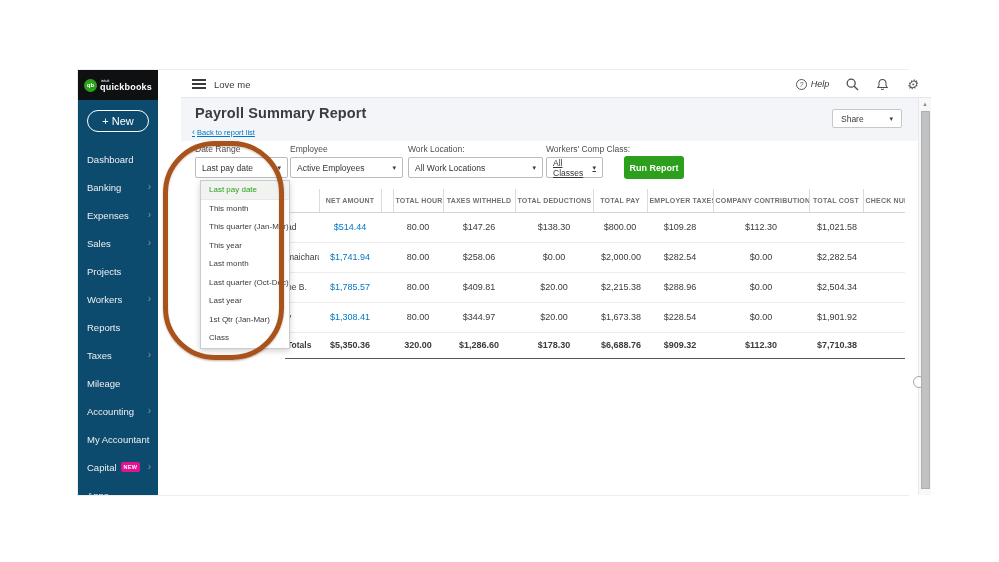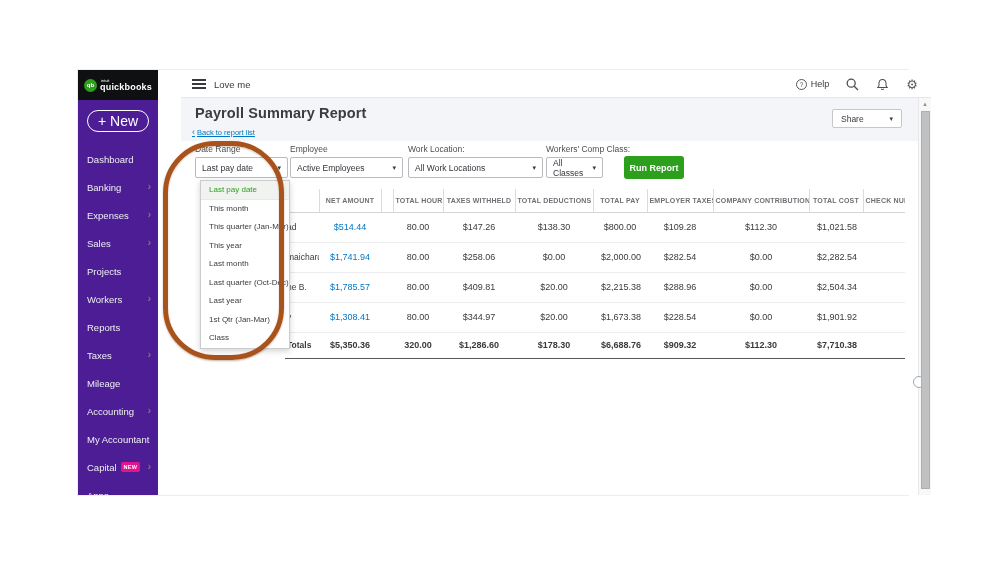--- a/index.html
+++ b/index.html
@@ -4,46 +4,46 @@
 <title>Payroll Summary Report</title>
 <style>
   * { margin:0; padding:0; box-sizing:border-box; }
   body { background:#fff; font-family:"Liberation Sans", sans-serif; }
   .canvas { position:relative; width:999px; height:562px; background:#fff; overflow:hidden; }
 
   .app { position:absolute; left:78px; top:70px; width:830px; height:425px; background:#fff;
          box-shadow:0 0 0 1px #ededed; }
 
   
-  .sidebar { position:absolute; left:0; top:0; width:80px; height:425px; background:#4c1d95; overflow:hidden; }
+  .sidebar { position:absolute; left:0; top:0; width:80px; height:425px; background:#0c4a6e; overflow:hidden; }
   .logo { height:30px; background:#0e1012; display:flex; align-items:center; justify-content:center; gap:3px; }
   .logo-mark { width:13px; height:13px; border-radius:50%; background:#2ca01c; color:#fff; font-size:6px;
                font-weight:bold; display:flex; align-items:center; justify-content:center; }
   .logo-text { display:flex; flex-direction:column; line-height:1; }
   .logo-sub { font-size:4px; color:#fff; margin-left:1px; }
   .logo-main { font-size:9px; color:#fff; font-weight:bold; letter-spacing:.2px; }
   .new-btn { position:absolute; left:9px; top:40px; width:62px; height:22px; border-radius:11px;
-             border:1.5px solid #fff; background:transparent; color:#fff; font-size:14px;
+             border:1.5px solid #fff; background:transparent; color:#fff; font-size:11px;
              display:flex; align-items:center; justify-content:center; cursor:pointer; }
   .nav { position:absolute; top:75px; left:0; right:0; }
   .nav-item { height:28px; display:flex; align-items:center; padding:0 7px 0 9px; cursor:pointer; }
   .nav-label { color:#eff0f1; font-size:9.5px; }
   .nav-chev { margin-left:auto; color:#8e9296; font-size:10px; line-height:1; }
   .badge-new { background:#e3128d; color:#fff; font-size:5.5px; font-weight:bold; padding:2px 3px;
                border-radius:2px; margin-left:4px; letter-spacing:.3px; }
 
   
   .main { position:absolute; left:80px; top:0; width:750px; height:425px; background:#fff;margin-left:23px; }
 
   .topbar { position:absolute; top:0; left:0; right:0; height:28px; background:#fff;
             border-bottom:1px solid #e4e6e8; }
   .hamburger { position:absolute; left:11px; top:9px; width:14px; cursor:pointer; }
   .hamburger i { display:block; height:1.6px; background:#393a3d; margin-bottom:2.6px; }
   .company { position:absolute; left:33px; top:9px; font-size:9.5px; color:#393a3d; }
-  .topbar-right { position:absolute; right:13px; top:0; height:28px; display:flex; align-items:center; gap:17px; }
+  .topbar-right { position:absolute; right:13px; top:0; height:28px; display:flex; align-items:center; gap:17px;font-style:italic; }
   .tb-help { display:flex; align-items:center; gap:4px; cursor:pointer; }
   .help-circle { width:11px; height:11px; border:1px solid #55565b; border-radius:50%; color:#55565b;
                  font-size:7px; display:flex; align-items:center; justify-content:center; }
   .help-text { font-size:9px; color:#393a3d; }
   .tb-icon { display:flex; align-items:center; cursor:pointer; }
   .gear-glyph { font-size:13px; color:#5b5c61; line-height:1; }
 
   .titleband { position:absolute; top:28px; left:0; right:0; height:43px; background:#f4f5f8; }
   .page-title { position:absolute; left:14px; top:7px; font-size:14.5px; font-weight:bold; color:#3b3c40;
                 letter-spacing:.1px; }
@@ -59,21 +59,21 @@
 
   
   .filter-label { position:absolute; top:3px; font-size:8.5px; color:#4d4e53; }
   .f-date   { left:14px; }  .f-emp { left:109px; } .f-loc { left:227px; } .f-comp { left:365px; }
   .select { position:absolute; top:16px; height:21px; background:#fff; border:1px solid #b9bbbe;
             border-radius:2px; display:flex; align-items:center; justify-content:space-between;
             padding:0 6px; font-size:8.5px; color:#33343a; cursor:pointer; }
   .s-date { left:14px;  width:93px; }
   .s-emp  { left:109px; width:113px; }
   .s-loc  { left:227px; width:135px; }
-  .s-comp { left:365px; width:57px; }
+  .s-comp { left:365px; width:57px;text-decoration:underline; }
   .select-arrow { font-size:7px; color:#393a3d; margin-left:5px; }
   .run-btn { position:absolute; left:443px; top:15px; width:60px; height:23px; background:#2ca01c;
              border:none; border-radius:3px; color:#fff; font-size:9px; font-weight:bold; cursor:pointer; }
 
   
   .report-table { position:absolute; left:104px; top:48px; width:620px; border-collapse:collapse;
                   table-layout:fixed; }
   .report-table th { height:23px; font-size:7px; font-weight:bold; color:#6f7074; background:#fff;
                      border-bottom:1px solid #d3d5d7; border-left:1px solid #d9dbdd; text-align:center;
                      padding:0 2px; white-space:nowrap; overflow:hidden; letter-spacing:.2px; }

